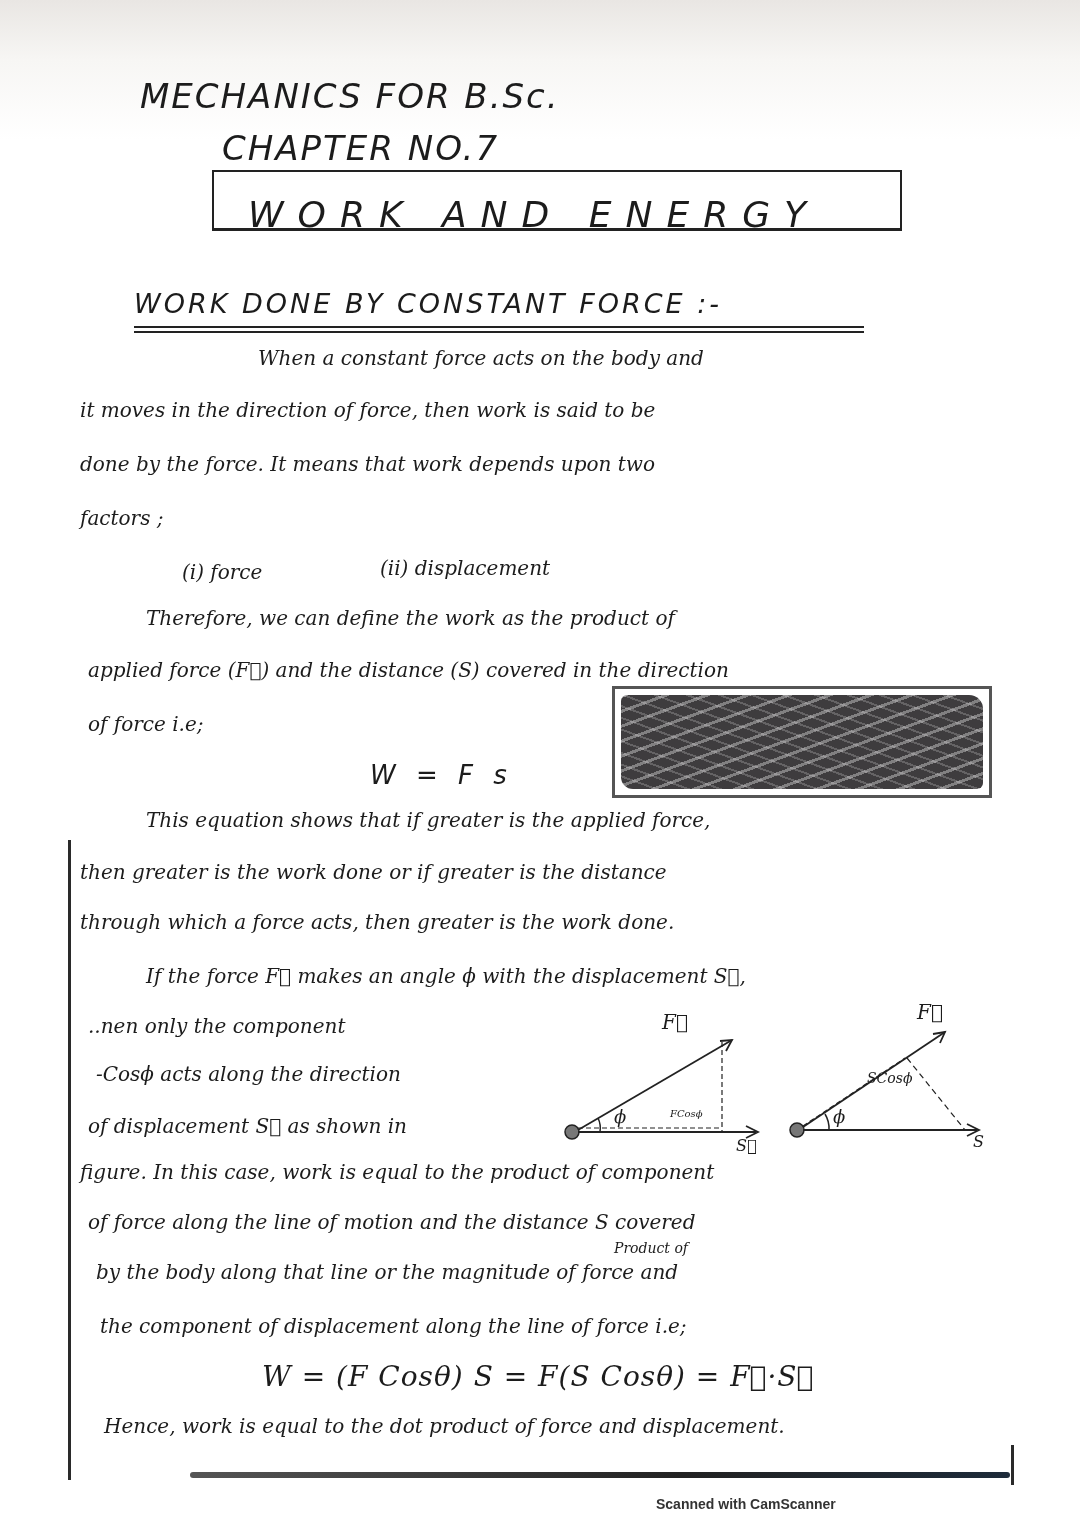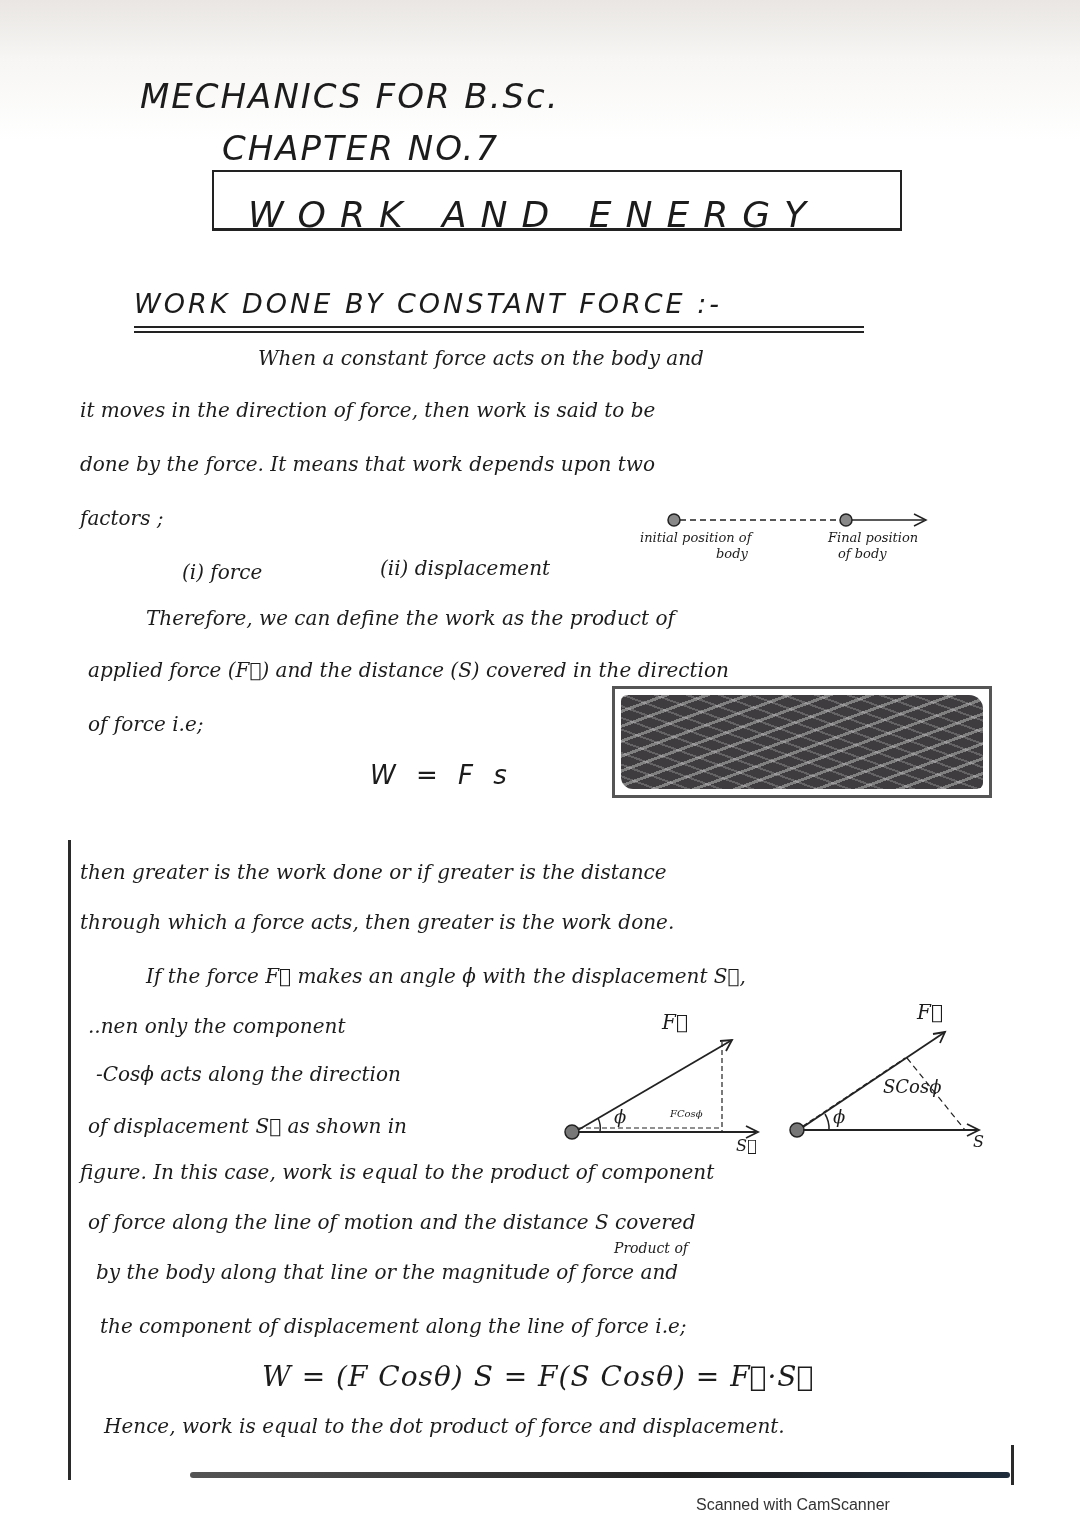--- a/index.html
+++ b/index.html
@@ -45,21 +45,21 @@
         repeating-linear-gradient(160deg, rgba(255,255,255,0.35) 0 3px, transparent 3px 14px),
         repeating-linear-gradient(20deg, rgba(255,255,255,0.2) 0 2px, transparent 2px 11px),
         #3e3c3e;
       border-radius: 6px 14px 6px 12px;
     }
 
     .motion-diagram { position: absolute; left: 640px; top: 508px; width: 320px; height: 70px; }
     .small-label { font-size: 13px; }
 
     .fig { position: absolute; }
-    .footer { left: 696px; top: 1496px; font-family: "Liberation Sans", sans-serif; font-size: 16px; color: #333; font-style: normal; }
+    .footer { left: 656px; top: 1496px; font-family: "Liberation Sans", sans-serif; font-size: 14px; color: #333; font-style: normal; font-weight: bold; }
   </style>
 </head>
 <body>
 
 <div class="page">
 
   <div class="abs caps title1">MECHANICS   FOR  B.Sc.</div>
   <div class="abs caps title2">CHAPTER   NO.7</div>
   <div class="title-box">
     <span class="caps">WORK AND ENERGY</span>
@@ -67,47 +67,35 @@
 
   <div class="abs caps heading">WORK  DONE  BY  CONSTANT  FORCE :-</div>
   <div class="heading-underline1"></div>
   <div class="heading-underline2"></div>
 
   <div class="abs hand line" style="left:258px; top:346px;">When a constant force acts on the body and</div>
   <div class="abs hand line" style="left:80px; top:398px;">it moves in the direction of force, then work is said to be</div>
   <div class="abs hand line" style="left:80px; top:452px;">done by the force. It means that work depends upon two</div>
   <div class="abs hand line" style="left:80px; top:506px;">factors ;</div>
 
-  <div class="motion-diagram">
-    <svg width="320" height="24" viewBox="0 0 320 24">
-      <circle cx="34" cy="12" r="6" fill="#888" stroke="#222" stroke-width="1.5"></circle>
-      <line x1="40" y1="12" x2="198" y2="12" stroke="#222" stroke-width="1.5" stroke-dasharray="6,4"></line>
-      <circle cx="206" cy="12" r="6" fill="#888" stroke="#222" stroke-width="1.5"></circle>
-      <line x1="212" y1="12" x2="284" y2="12" stroke="#222" stroke-width="1.5"></line>
-      <polyline points="274,6 286,12 274,18" fill="none" stroke="#222" stroke-width="1.5"></polyline>
-    </svg>
-    <div class="abs hand small-label" style="left:0px; top:22px;">initial position of</div>
-    <div class="abs hand small-label" style="left:76px; top:38px;">body</div>
-    <div class="abs hand small-label" style="left:188px; top:22px;">Final position</div>
-    <div class="abs hand small-label" style="left:198px; top:38px;">of body</div>
-  </div>
 
   <div class="abs hand line" style="left:182px; top:560px;">(i)  force</div>
   <div class="abs hand line" style="left:380px; top:556px;">(ii) displacement</div>
 
   <div class="abs hand line" style="left:146px; top:606px;">Therefore, we can define the work as the product of</div>
   <div class="abs hand line" style="left:88px; top:658px;">applied force (F⃗) and the distance (S) covered in the direction</div>
   <div class="abs hand line" style="left:88px; top:712px;">of force  i.e;</div>
 
   <div class="redact">
     <div class="scribble"></div>
   </div>
 
   <div class="abs caps" style="left:370px; top:760px; font-size:26px; letter-spacing:6px;">W  =  F s</div>
 
+  <div class="abs hand line" style="left:146px; top:808px;">This equation shows that if greater is the applied force,</div>
   <div class="abs hand line" style="left:80px; top:860px;">then greater is the work done or if greater is the distance</div>
   <div class="abs hand line" style="left:146px; top:964px;">If the force F⃗ makes an angle ϕ with the displacement S⃗,</div>
   <div class="abs hand line" style="left:80px; top:910px;">through which a force acts, then greater is the work done.</div>
 
   <div class="left-rule"></div>
 
   <div class="abs hand line" style="left:88px; top:1014px;">..nen only the component</div>
   <div class="abs hand line" style="left:96px; top:1062px;">-Cosϕ acts along the direction</div>
   <div class="abs hand line" style="left:88px; top:1114px;">of displacement S⃗ as shown in</div>
 
@@ -134,21 +122,21 @@
       <line x1="18" y1="127" x2="160" y2="32" stroke="#222" stroke-width="1.8"></line>
       <polyline points="148,34 160,32 155,43" fill="none" stroke="#222" stroke-width="1.8"></polyline>
       <line x1="18" y1="130" x2="192" y2="130" stroke="#222" stroke-width="1.8"></line>
       <polyline points="182,124 194,130 182,136" fill="none" stroke="#222" stroke-width="1.8"></polyline>
       <line x1="18" y1="126" x2="120" y2="58" stroke="#222" stroke-width="1.1" stroke-dasharray="5,3"></line>
       <line x1="122" y1="58" x2="180" y2="130" stroke="#222" stroke-width="1.2" stroke-dasharray="6,4"></line>
       <path d="M 44 130 A 28 28 0 0 0 40 114" fill="none" stroke="#222" stroke-width="1.5"></path>
     </svg>
     <div class="abs hand" style="left:132px; top:0px; font-size:20px;">F⃗</div>
     <div class="abs hand" style="left:48px; top:106px; font-size:18px;">ϕ</div>
-    <div class="abs hand" style="left:82px; top:76px; font-size:18px;margin-left:16px;">SCosϕ</div>
+    <div class="abs hand" style="left:82px; top:70px; font-size:14px;">SCosϕ</div>
     <div class="abs hand" style="left:188px; top:132px; font-size:16px;">S</div>
   </div>
 
   <div class="abs hand line" style="left:80px; top:1160px;">figure. In this case, work is equal to the product of component</div>
   <div class="abs hand line" style="left:88px; top:1210px;">of force along the line of motion and the distance  S  covered</div>
   <div class="abs hand" style="left:614px; top:1240px; font-size:14px;text-align:right;">Product of</div>
   <div class="abs hand line" style="left:96px; top:1260px;">by the body along that line or the magnitude of force and</div>
   <div class="abs hand line" style="left:100px; top:1314px;">the component of displacement along the line of force  i.e;</div>
 
   <div class="abs hand" style="left:262px; top:1360px; font-size:28px; letter-spacing:1px;">W = (F Cosθ) S  =  F(S Cosθ)  =  F⃗·S⃗</div>

